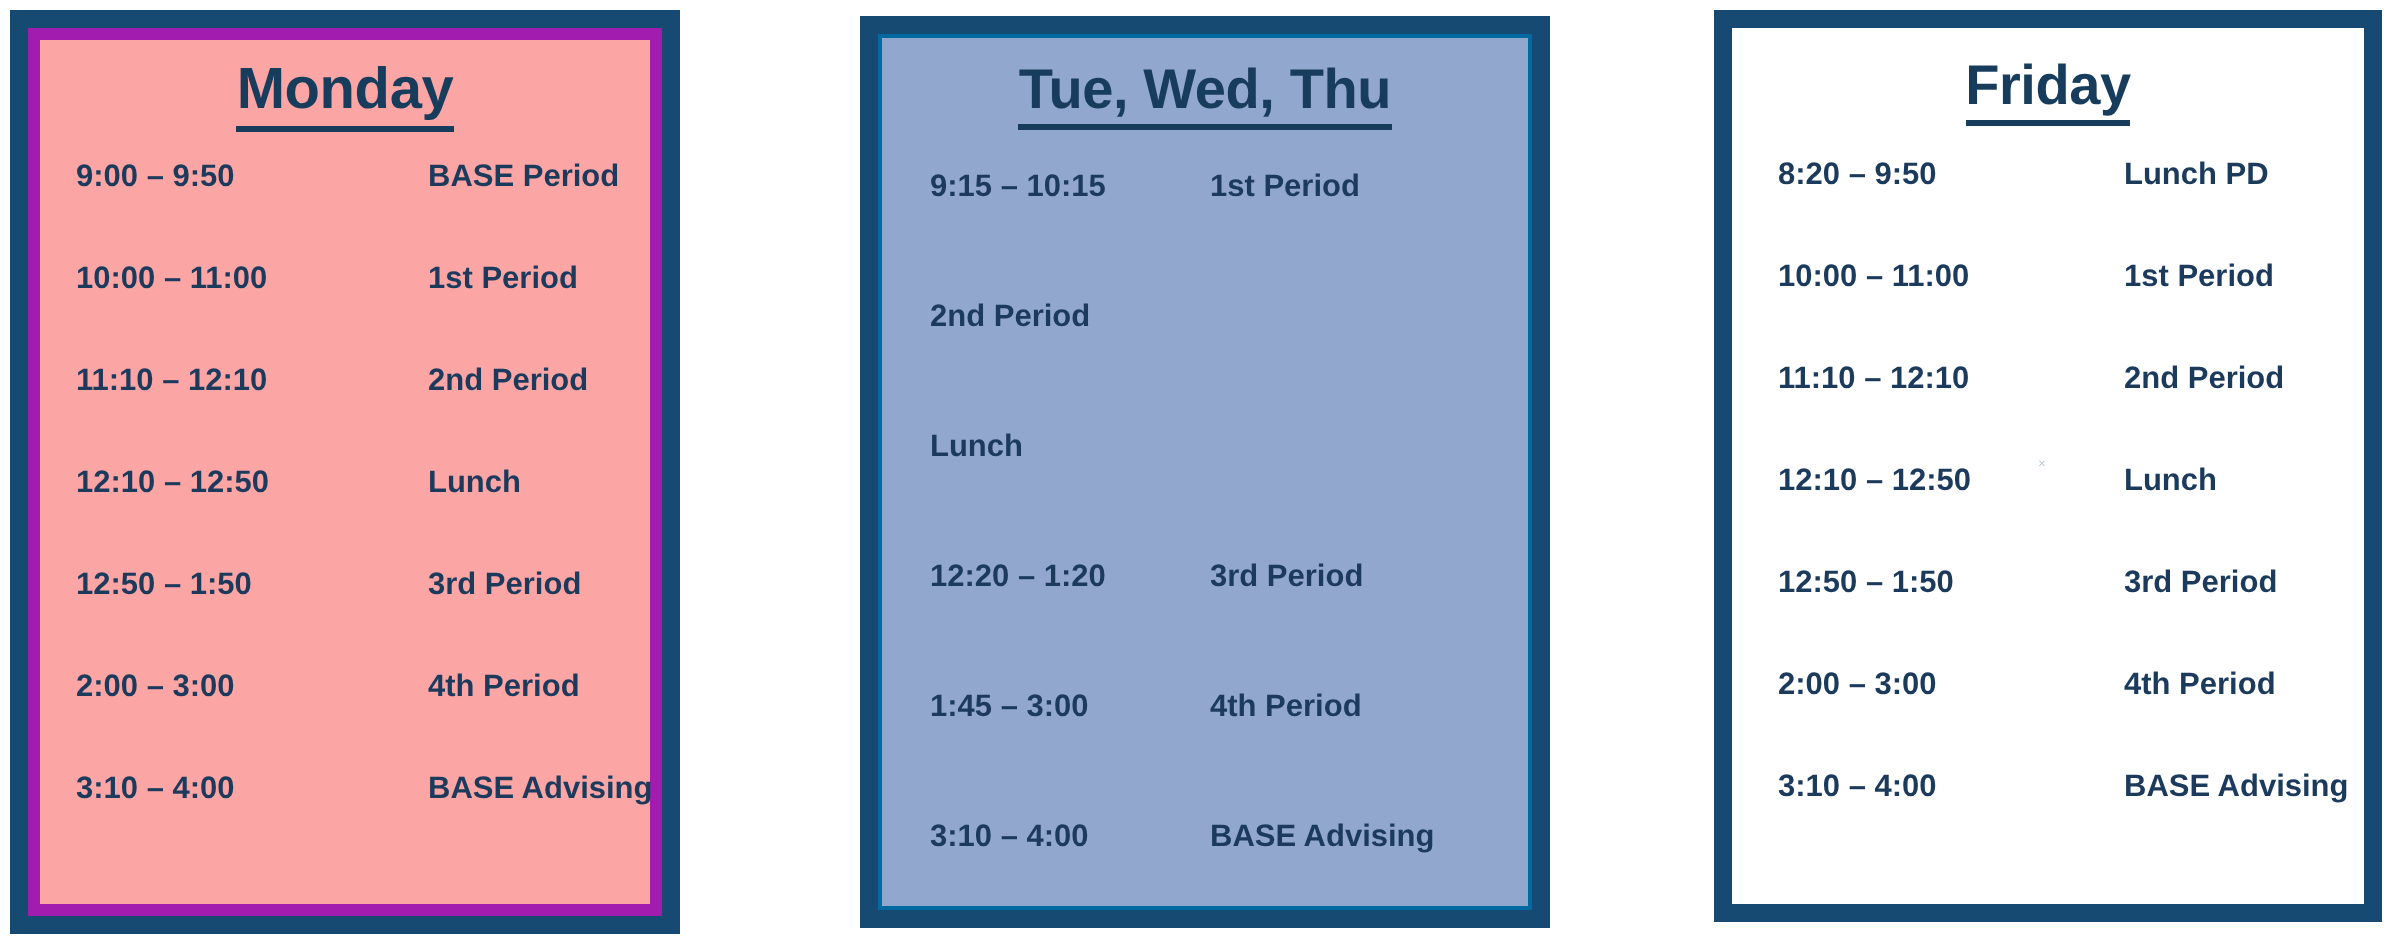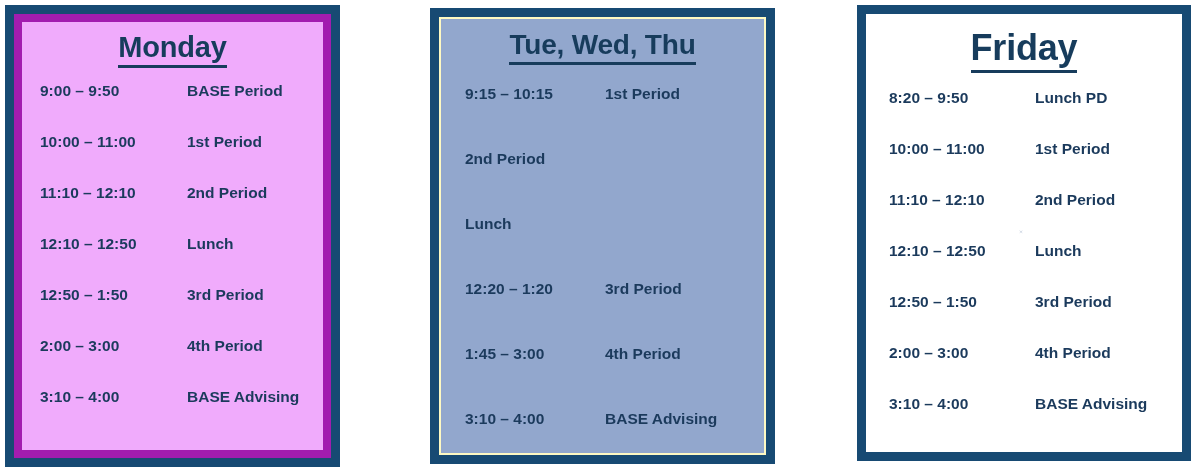--- a/index.html
+++ b/index.html
@@ -38,34 +38,34 @@
   }
 
   .card--monday {
     left: 5px;
     top: 5px;
     width: 335px;
     height: 462px;
     border-width: 9px;
   }
   .card--monday .card-inner {
-    border: 8px solid #a21caf;
-    background: #f0abfc;
+    border: 6px solid #a21caf;
+    background: #fca5a5;
   }
 
   .card--midweek {
     left: 430px;
     top: 8px;
     width: 345px;
     height: 456px;
     border-width: 9px;
     background: #92A7CD;
   }
   .card--midweek .card-inner {
-    border: 2px solid #fef9c3;
+    border: 2px solid #0369a1;
     background: #92A7CD;
   }
 
   .card--friday {
     left: 857px;
     top: 5px;
     width: 334px;
     height: 456px;
     border-width: 9px;
   }
@@ -83,21 +83,21 @@
     white-space: nowrap;
   }
   .card-title .title-text {
     display: inline-block;
     border-bottom: 3px solid #173C5C;
     padding-bottom: 1px;
   }
 
   .card--monday .card-title  { font-size: 29px; margin-top: 9px; }
   .card--midweek .card-title { font-size: 28px; margin-top: 10px; }
-  .card--friday .card-title  { font-size: 36px; margin-top: 11px; }
+  .card--friday .card-title  { font-size: 28px; margin-top: 11px; }
 
   
   .rows {
     display: block;
     box-sizing: border-box;
   }
   .row {
     display: flex;
     align-items: baseline;
     font-weight: 700;
@@ -108,31 +108,31 @@
     flex: 0 0 auto;
     color: #1B3A5C;
   }
   .row .label {
     flex: 0 0 auto;
     color: #1B3A5C;
   }
 
   
   .card--monday .rows  { padding: 14px 0 0 18px; }
-  .card--monday .row   { font-size: 15.5px; height: 51px; }
+  .card--monday .row   { font-size: 15.5px; height: 51px; gap: 29px; }
   .card--monday .time  { width: 147px; }
 
   
   .card--midweek .rows { padding: 20px 0 0 24px; }
   .card--midweek .row  { font-size: 15.5px; height: 65px; }
   .card--midweek .time { width: 140px; }
 
   
   .card--friday .rows  { padding: 16px 0 0 21px; }
-  .card--friday .row   { font-size: 15.5px; height: 51px; }
+  .card--friday .row   { font-size: 15.5px; height: 51px; gap: 27px; }
   .card--friday .time  { width: 146px; }
 
   
   .speck {
     position: absolute;
     left: 1019px;
     top: 230px;
     width: 5px;
     height: 5px;
     color: #A9B8CE;

